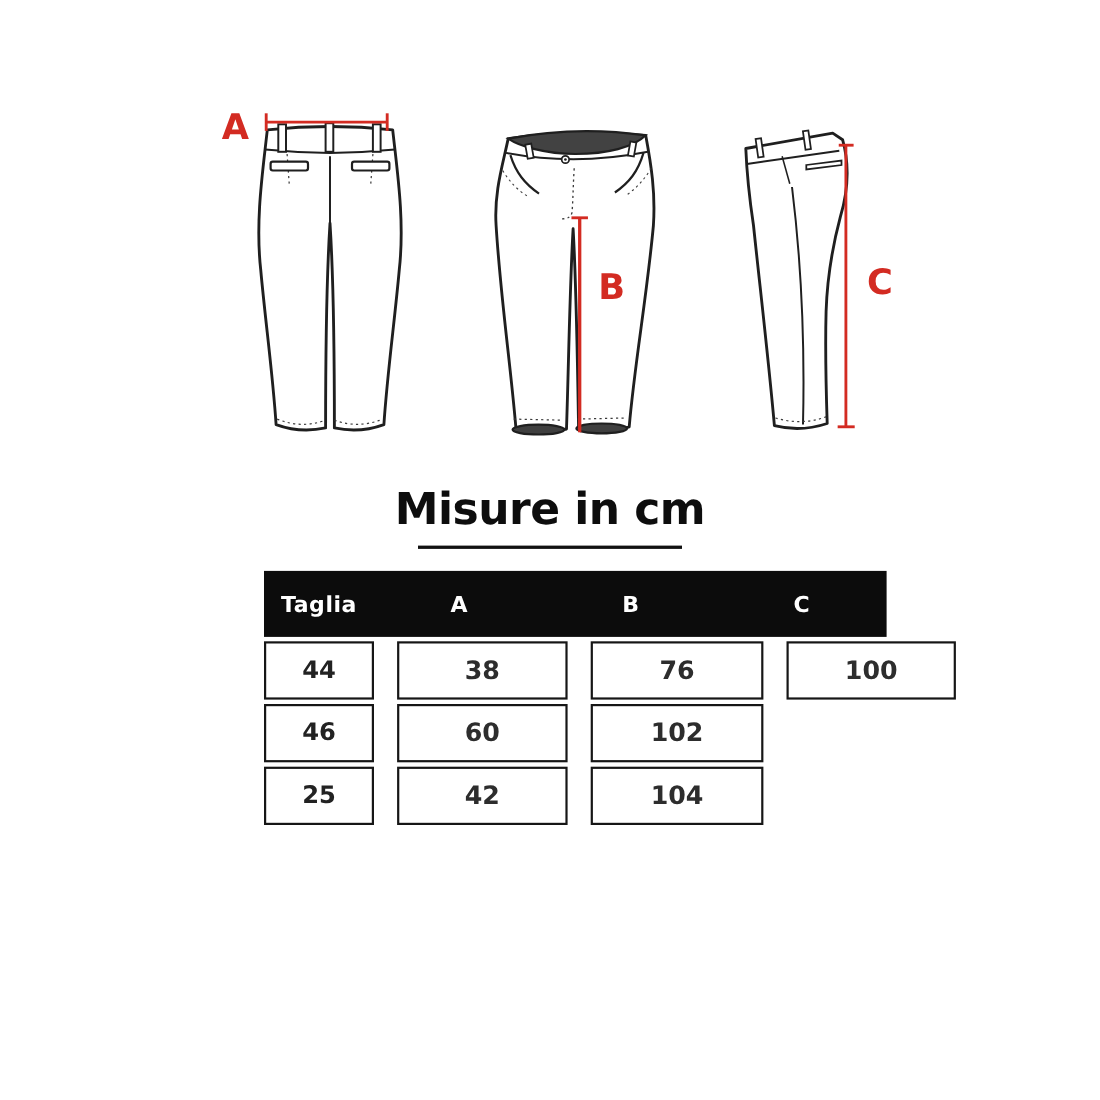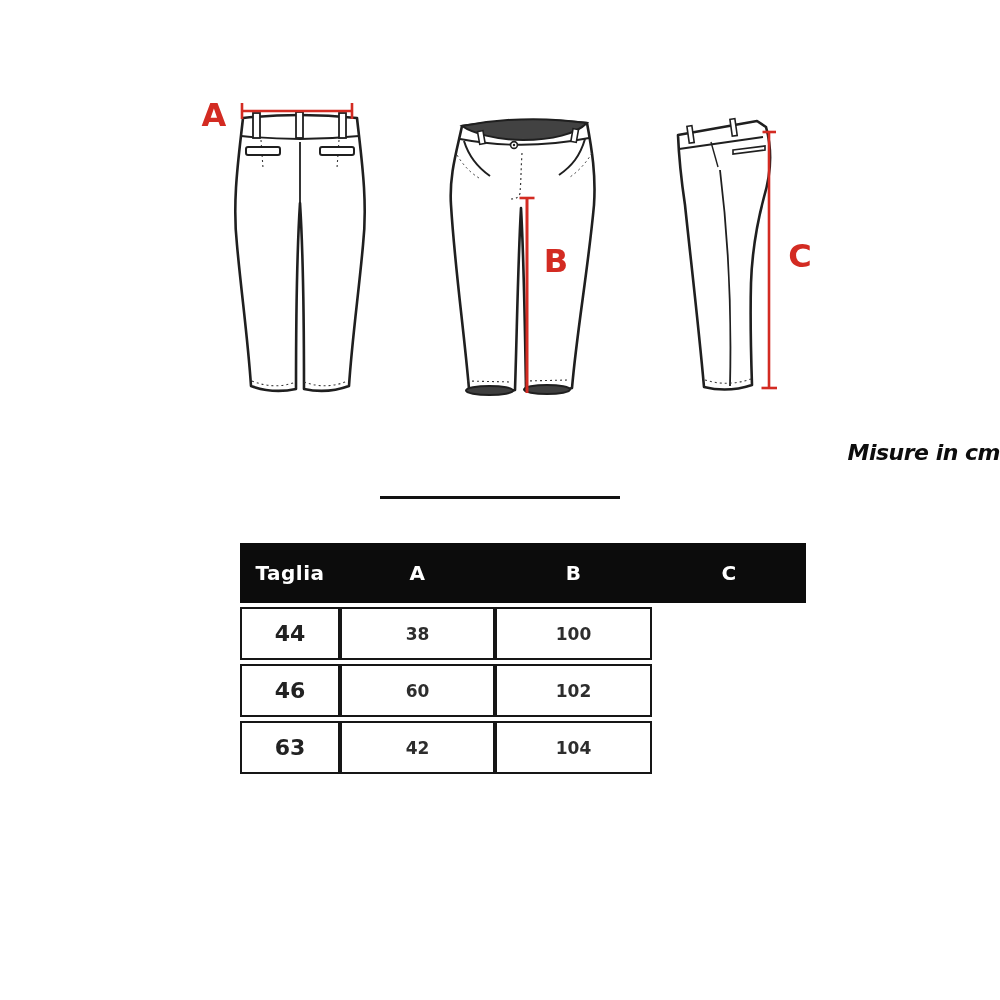--- a/index.html
+++ b/index.html
@@ -6,42 +6,42 @@
   .canvas{
     position:relative;width:1000px;height:1000px;background:#ffffff;overflow:hidden;
     font-family:"DejaVu Sans","Liberation Sans",sans-serif;
   }
   svg{position:absolute;overflow:visible;}
   .fig-label{
     font-family:"DejaVu Sans","Liberation Sans",sans-serif;
     font-weight:bold;font-size:32px;fill:#d32b22;
   }
   .title{
-    position:absolute;left:0;right:0;top:440px;text-align:right;
-    font-size:22px;font-weight:bold;color:#0d0d0d;letter-spacing:-0.5px;font-style:italic;
+    position:absolute;left:0;right:0;top:440px;text-align:center;
+    font-size:40px;font-weight:bold;color:#0d0d0d;letter-spacing:-0.5px;
   }
   .title-underline{
     position:absolute;left:380px;top:496px;width:240px;height:3px;background:#111;
   }
-  .size-table{position:absolute;left:240px;top:543px;width:566px;}
+  .size-table{position:absolute;left:240px;top:519px;width:566px;}
   .thead{
     display:grid;grid-template-columns:100px 155px 157px 154px;
     background:#0c0c0c;height:60px;align-items:center;
   }
   .thead .hcell{
     text-align:center;color:#ffffff;font-weight:bold;font-size:20px;letter-spacing:0.5px;
   }
   .trow{
     display:grid;grid-template-columns:100px 155px 157px 154px;
-    column-gap:0;margin-top:4px;height:53px;
+    column-gap:21px;margin-top:4px;height:53px;
   }
   .tcell{
     border:2px solid #161616;background:#ffffff;
     display:flex;align-items:center;justify-content:center;
-    font-weight:bold;color:#2d2d2d;font-size:17px;box-sizing:border-box;
+    font-weight:bold;color:#2d2d2d;font-size:23px;box-sizing:border-box;
   }
   .tcell.size{font-size:22px;color:#222;}
 </style>
 </head>
 <body>
 
 <div class="canvas">
 
   <svg style="left:170px;top:70px;width:260px;height:345px" viewBox="170 70 260 345" xmlns="http://www.w3.org/2000/svg">
 
@@ -159,27 +159,28 @@
   <div class="size-table">
     <div class="thead">
       <span class="hcell">Taglia</span>
       <span class="hcell">A</span>
       <span class="hcell">B</span>
       <span class="hcell">C</span>
     </div>
     <div class="trow">
       <div class="tcell size">44</div>
       <div class="tcell">38</div>
+      <div class="tcell">76</div>
       <div class="tcell">100</div>
     </div>
     <div class="trow">
       <div class="tcell size">46</div>
       <div class="tcell">60</div>
       <div class="tcell">102</div>
     </div>
     <div class="trow">
-      <div class="tcell size">63</div>
+      <div class="tcell size">25</div>
       <div class="tcell">42</div>
       <div class="tcell">104</div>
     </div>
   </div>
 
 </div>
 
 </body></html>

